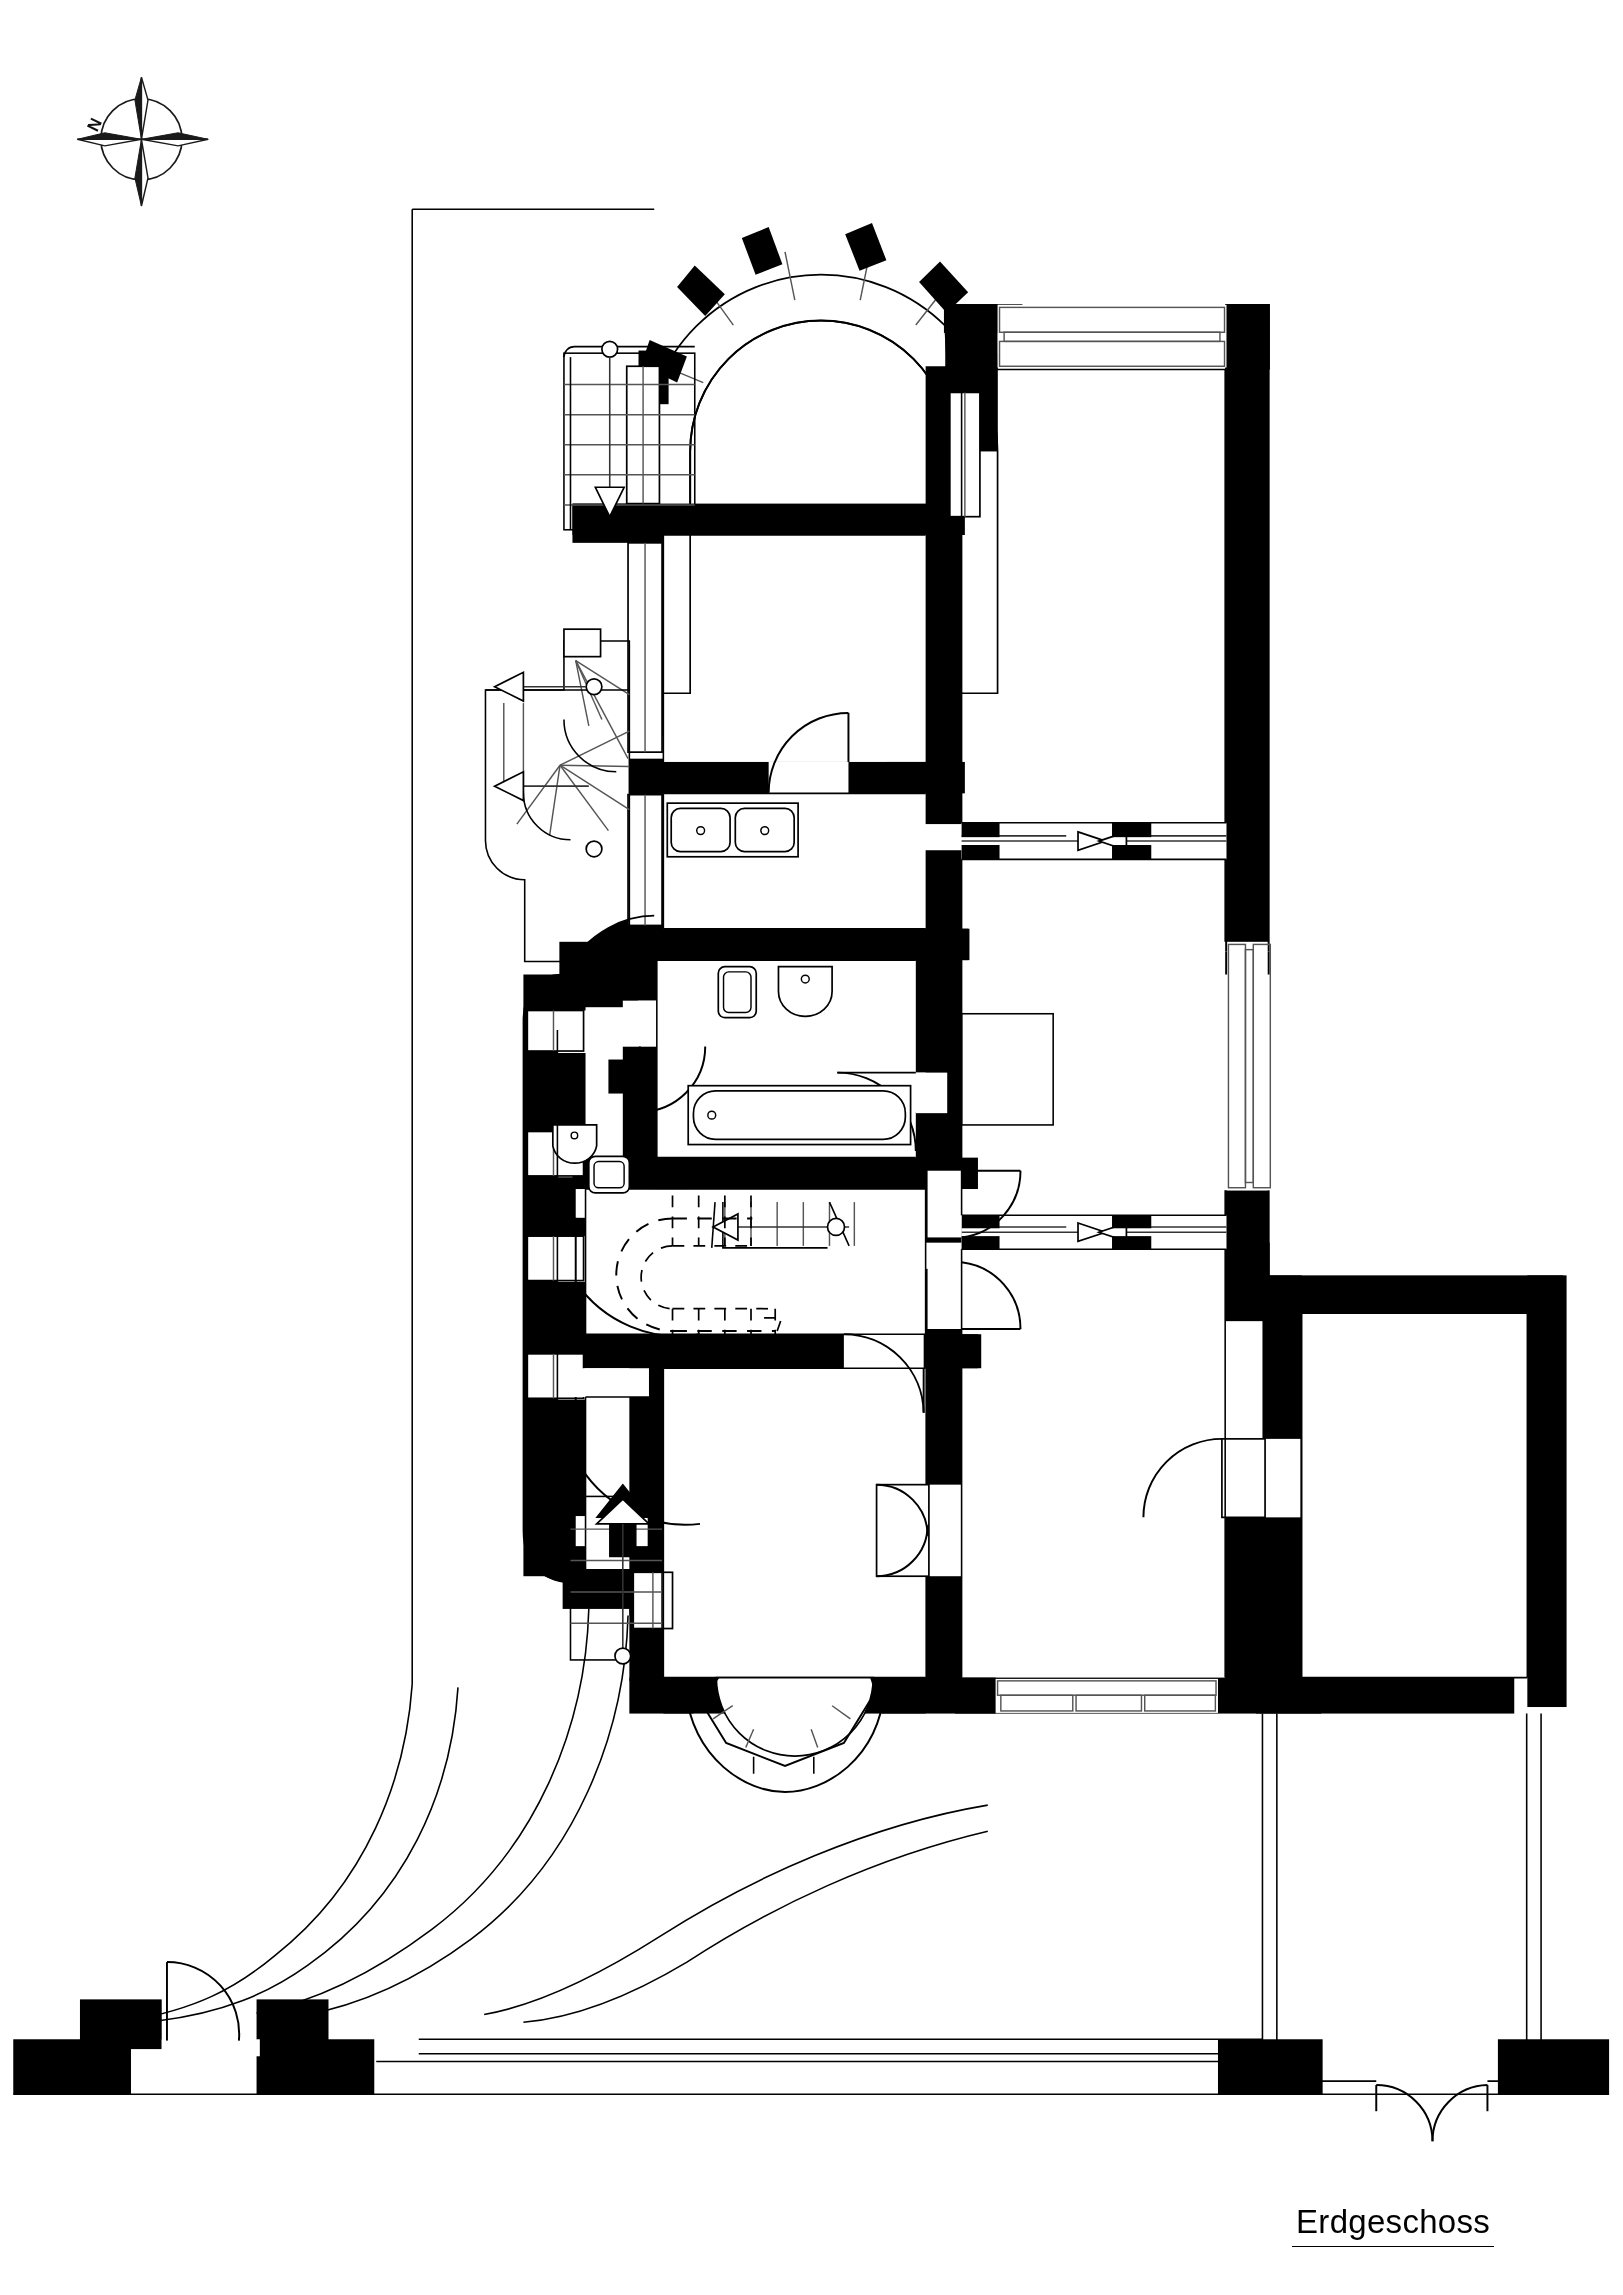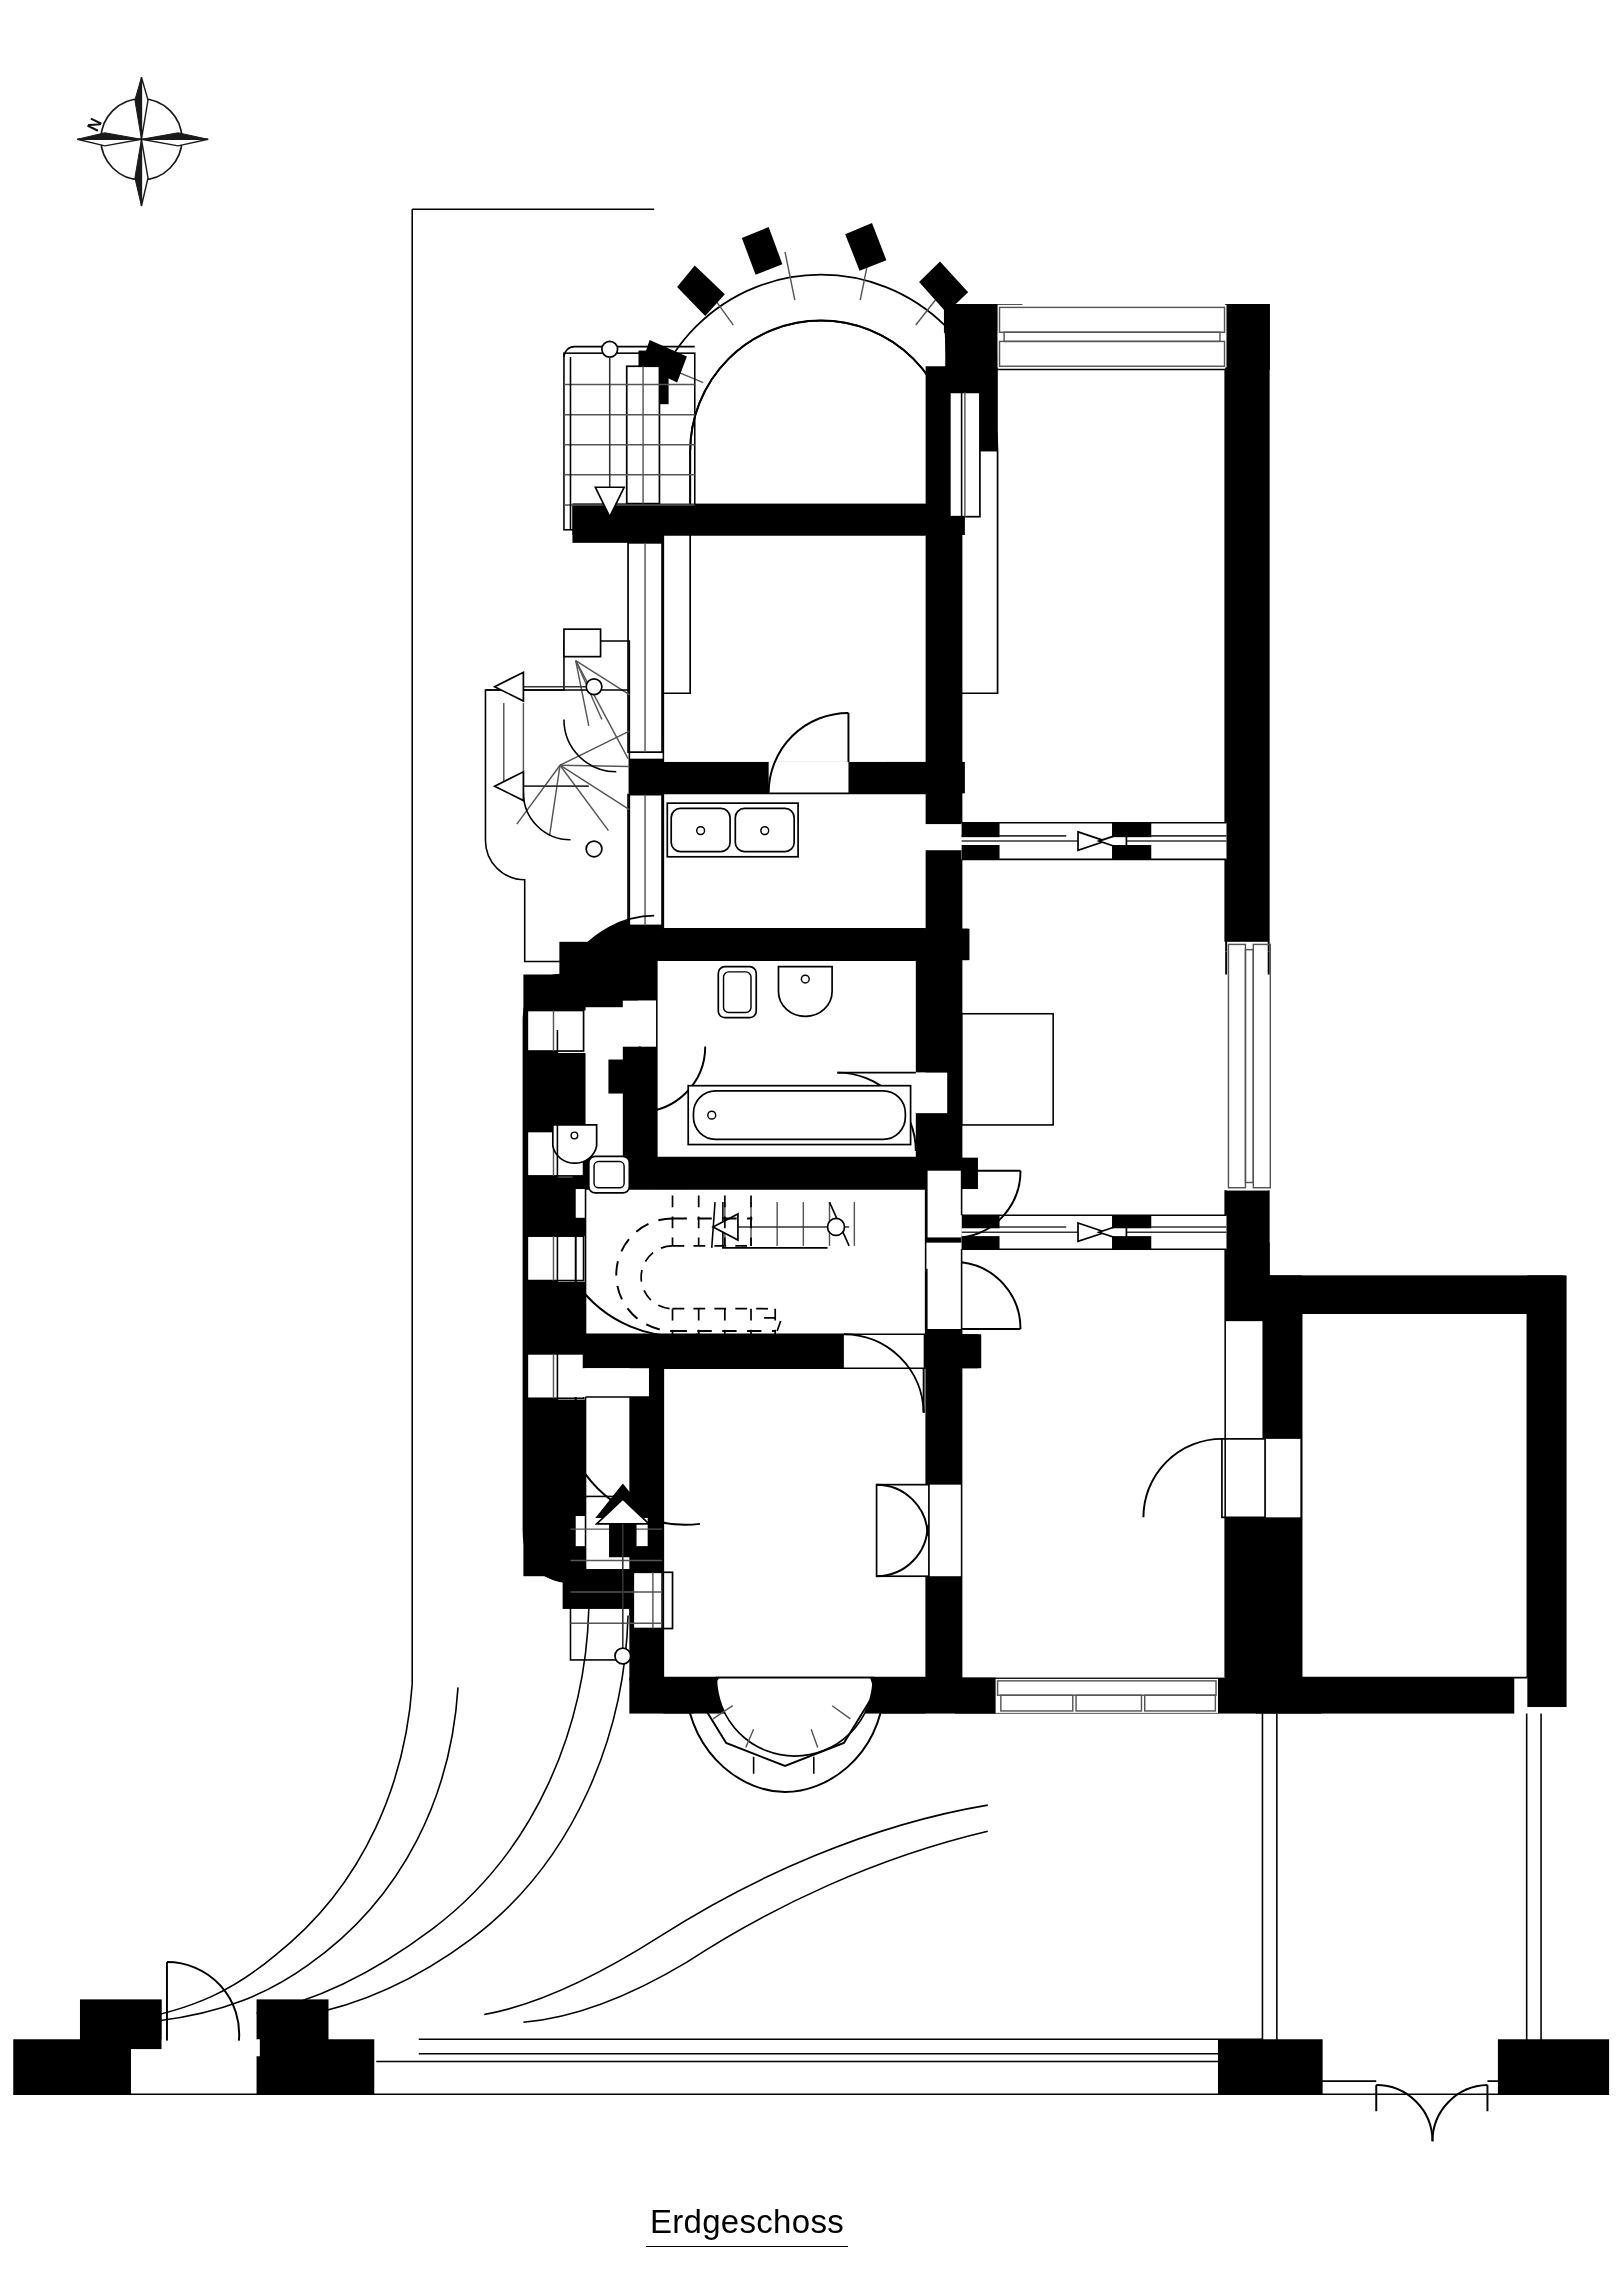--- a/index.html
+++ b/index.html
@@ -35,21 +35,21 @@
   .fixture-inner { fill: none; stroke: #000000; stroke-width: 2.2; }
   .compass-dark { fill: #1a1a1a; stroke: #1a1a1a; stroke-width: 1.5; }
   .compass-light { fill: #ffffff; stroke: #1a1a1a; stroke-width: 2.2; }
   .compass-ring { fill: none; stroke: #1a1a1a; stroke-width: 2.6; }
 
   #title-block {
     position: absolute;
     left: 0;
     top: 2205px;
     width: 1494px;
-    text-align: center;
+    text-align: right;
   }
   #title-block .caption {
     display: inline-block;
     font-size: 33px;
     color: #000000;
     letter-spacing: 0.3px;
     border-bottom: 1.6px solid #000000;
     padding: 0 3.9px 6.5px 3.9px;
     line-height: 1.05;
   }

